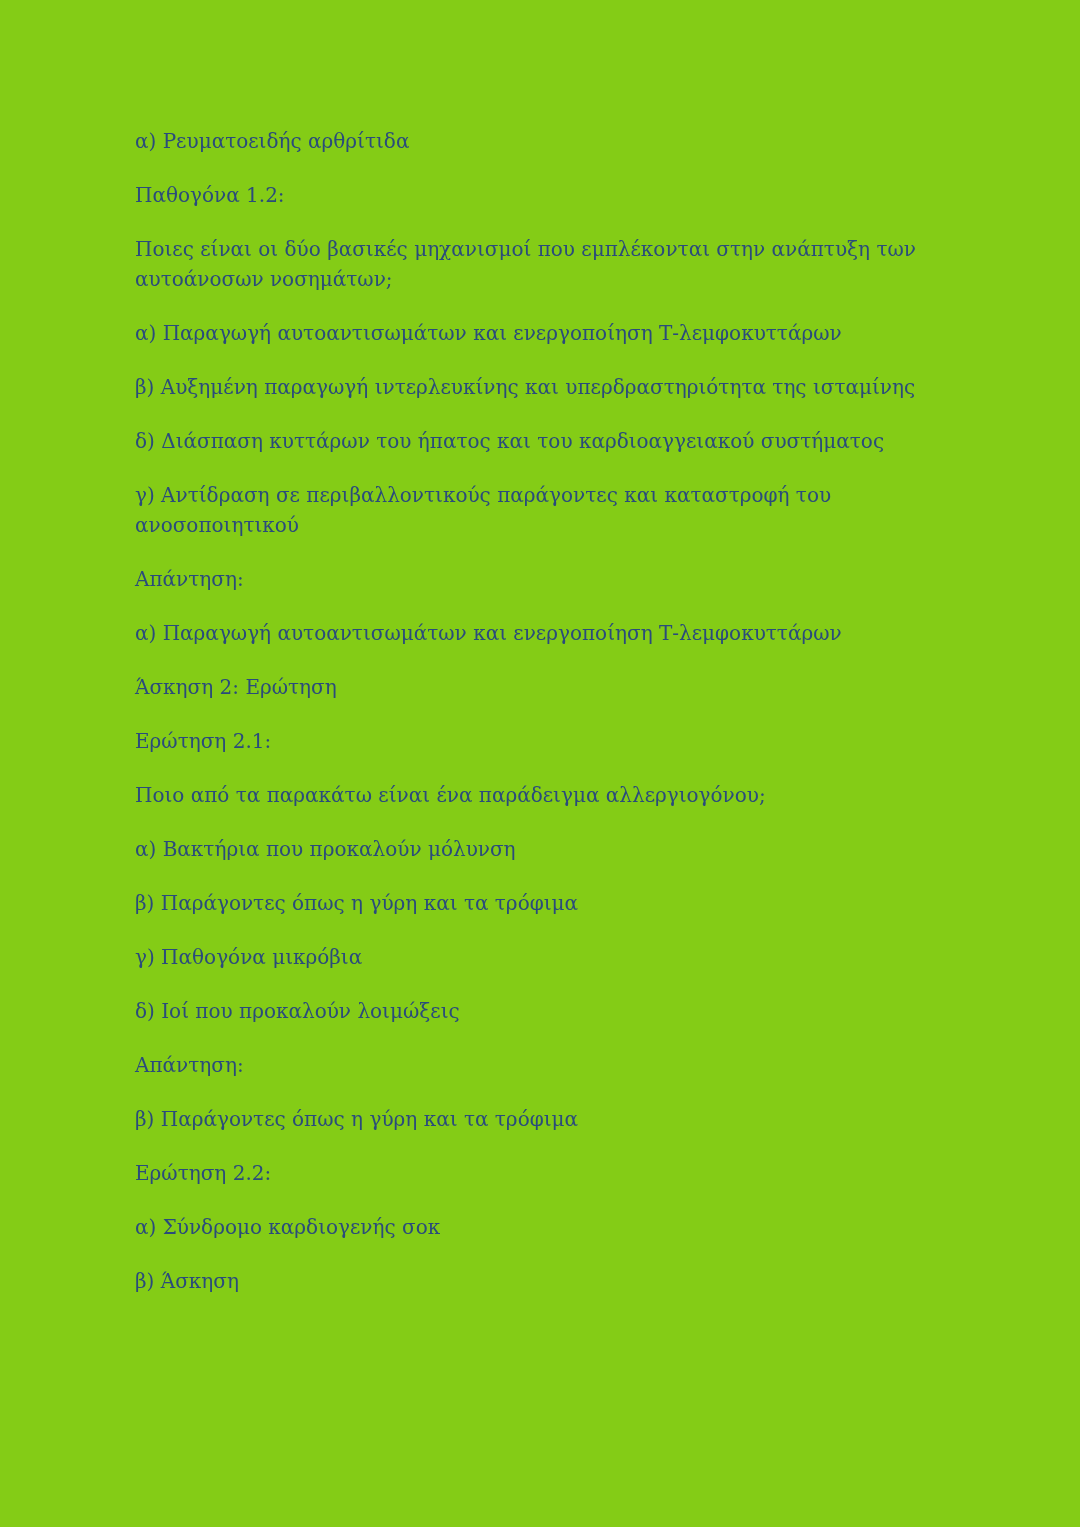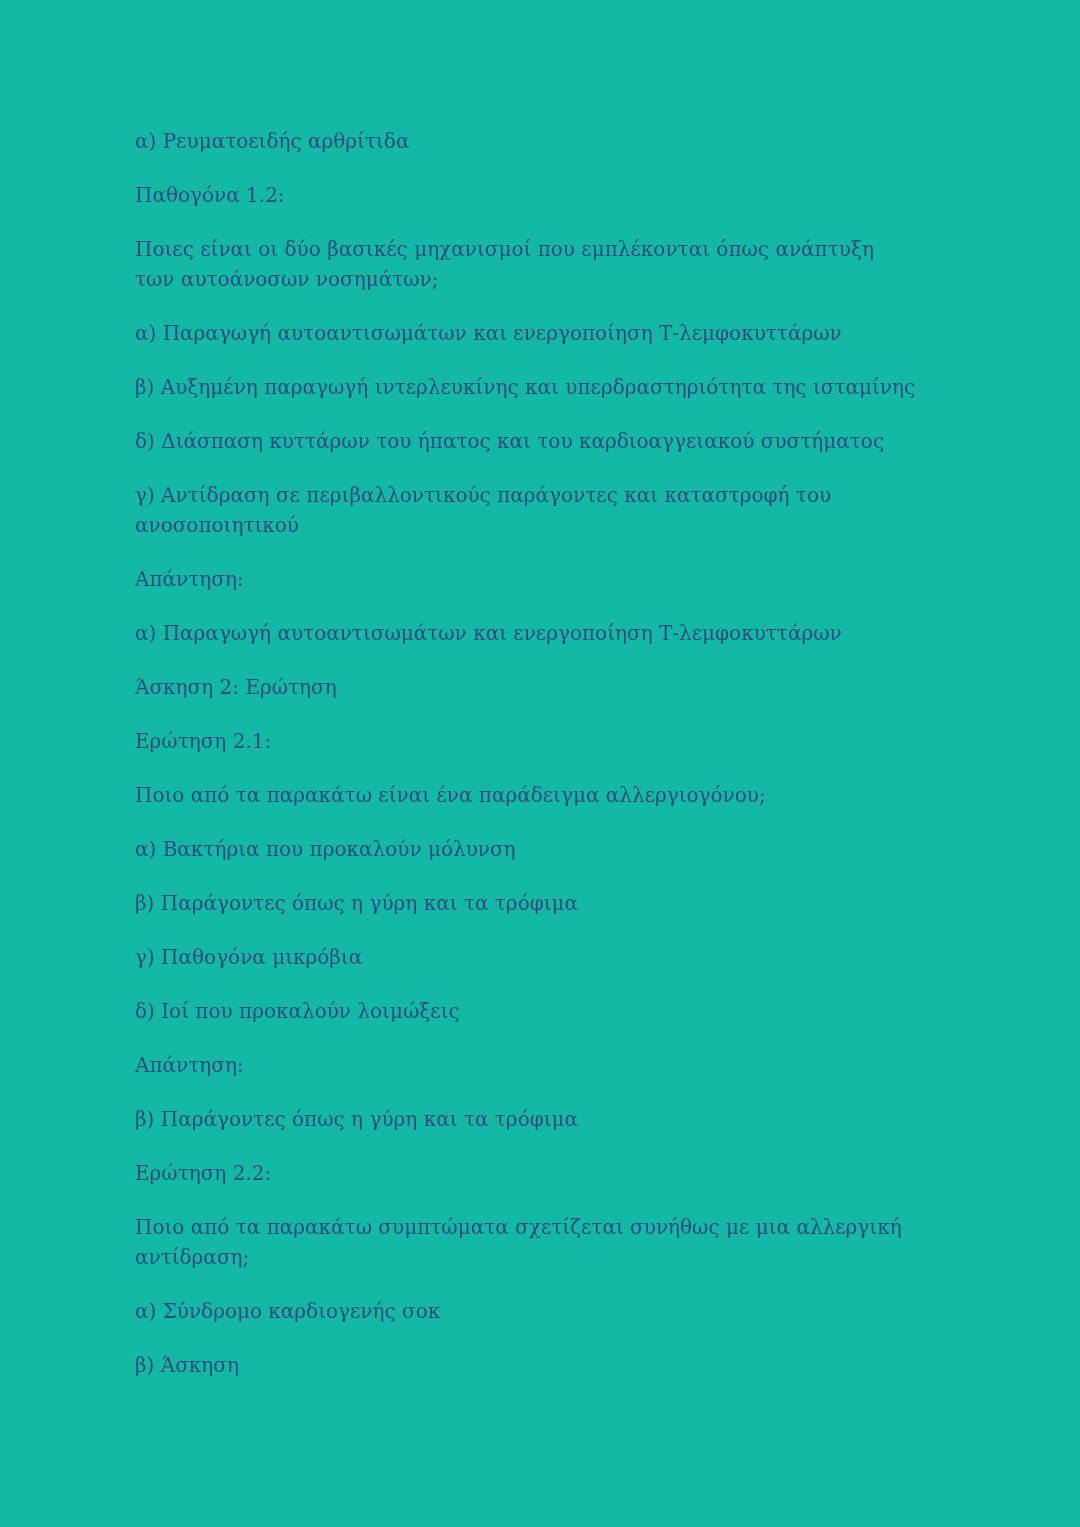--- a/index.html
+++ b/index.html
@@ -10,53 +10,52 @@
   body {
     width: 1080px;
     height: 1527px;
     overflow: hidden;
     font-family: "DejaVu Serif", "Liberation Serif", serif;
   }
   .page {
     box-sizing: border-box;
     width: 1080px;
     height: 1527px;
-    background: #14b8a6;
+    background: #84cc16;
     padding: 126px 162px 40px 135px;
   }
   .doc-body {
     color: #2a4b7c;
     font-size: 20px;
     line-height: 30px;
   }
   .doc-body p {
     margin: 0 0 24px 0;
   }
 </style>
 </head>
 <body>
 
 <div class="page">
   <div class="doc-body">
     <p>α) Ρευματοειδής αρθρίτιδα</p>
     <p>Παθογόνα 1.2:</p>
-    <p>Ποιες είναι οι δύο βασικές μηχανισμοί που εμπλέκονται όπως ανάπτυξη των αυτοάνοσων νοσημάτων;</p>
+    <p>Ποιες είναι οι δύο βασικές μηχανισμοί που εμπλέκονται στην ανάπτυξη των αυτοάνοσων νοσημάτων;</p>
     <p>α) Παραγωγή αυτοαντισωμάτων και ενεργοποίηση Τ-λεμφοκυττάρων</p>
     <p>β) Αυξημένη παραγωγή ιντερλευκίνης και υπερδραστηριότητα της ισταμίνης</p>
     <p>δ) Διάσπαση κυττάρων του ήπατος και του καρδιοαγγειακού συστήματος</p>
     <p>γ) Αντίδραση σε περιβαλλοντικούς παράγοντες και καταστροφή του ανοσοποιητικού</p>
     <p>Απάντηση:</p>
     <p>α) Παραγωγή αυτοαντισωμάτων και ενεργοποίηση Τ-λεμφοκυττάρων</p>
     <p>Άσκηση 2: Ερώτηση</p>
     <p>Ερώτηση 2.1:</p>
     <p>Ποιο από τα παρακάτω είναι ένα παράδειγμα αλλεργιογόνου;</p>
     <p>α) Βακτήρια που προκαλούν μόλυνση</p>
     <p>β) Παράγοντες όπως η γύρη και τα τρόφιμα</p>
     <p>γ) Παθογόνα μικρόβια</p>
     <p>δ) Ιοί που προκαλούν λοιμώξεις</p>
     <p>Απάντηση:</p>
     <p>β) Παράγοντες όπως η γύρη και τα τρόφιμα</p>
     <p>Ερώτηση 2.2:</p>
-    <p>Ποιο από τα παρακάτω συμπτώματα σχετίζεται συνήθως με μια αλλεργική αντίδραση;</p>
     <p>α) Σύνδρομο καρδιογενής σοκ</p>
     <p>β) Άσκηση</p>
   </div>
 </div>
 
 </body></html>

